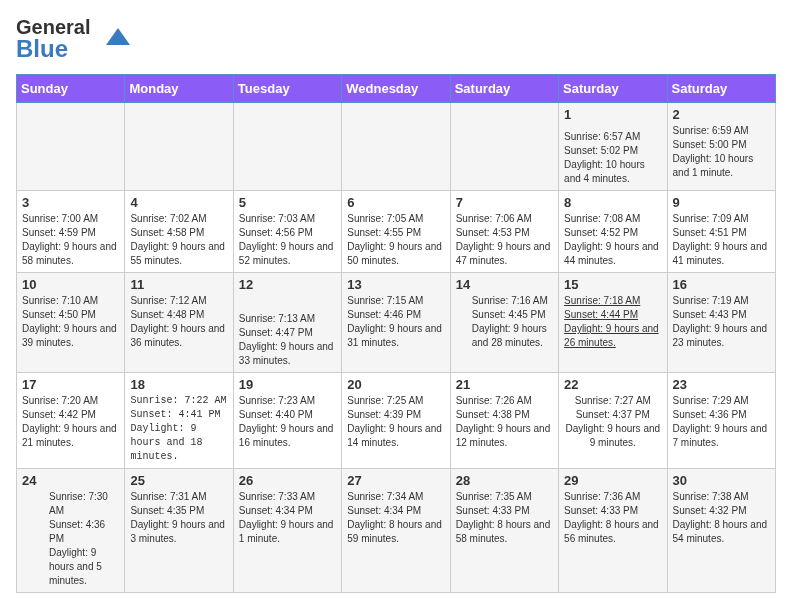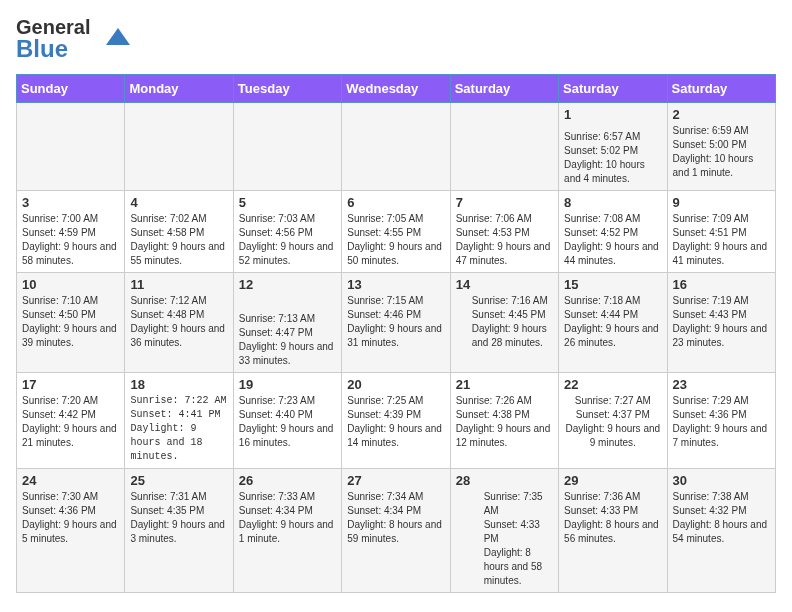--- a/index.html
+++ b/index.html
@@ -200,21 +200,21 @@
 Daylight: 9 hours and 31 minutes.</div>
         </td>
         <td>
           <span class="day-num">14</span>
           <div class="day-detail" style="white-space: pre-line; margin-left: 16px;">Sunrise: 7:16 AM
 Sunset: 4:45 PM
 Daylight: 9 hours and 28 minutes.</div>
         </td>
         <td>
           <span class="day-num">15</span>
-          <div class="day-detail" style="white-space: pre-line;">Sunrise: 7:18 AM
+          <div class="day-detail" style="white-space: pre-line; text-decoration: underline;">Sunrise: 7:18 AM
 Sunset: 4:44 PM
 Daylight: 9 hours and 26 minutes.</div>
         </td>
         <td>
           <span class="day-num">16</span>
           <div class="day-detail" style="white-space: pre-line;">Sunrise: 7:19 AM
 Sunset: 4:43 PM
 Daylight: 9 hours and 23 minutes.</div>
         </td>
       </tr>
@@ -258,21 +258,21 @@
         <td>
           <span class="day-num">23</span>
           <div class="day-detail" style="white-space: pre-line;">Sunrise: 7:29 AM
 Sunset: 4:36 PM
 Daylight: 9 hours and 7 minutes.</div>
         </td>
       </tr>
       <tr>
         <td>
           <span class="day-num">24</span>
-          <div class="day-detail" style="white-space: pre-line;">Sunrise: 7:30 AM
+          <div class="day-detail" style="white-space: pre-line; margin-left: 27px;">Sunrise: 7:30 AM
 Sunset: 4:36 PM
 Daylight: 9 hours and 5 minutes.</div>
         </td>
         <td>
           <span class="day-num">25</span>
           <div class="day-detail" style="white-space: pre-line;">Sunrise: 7:31 AM
 Sunset: 4:35 PM
 Daylight: 9 hours and 3 minutes.</div>
         </td>
         <td>
@@ -282,21 +282,21 @@
 Daylight: 9 hours and 1 minute.</div>
         </td>
         <td>
           <span class="day-num">27</span>
           <div class="day-detail" style="white-space: pre-line;">Sunrise: 7:34 AM
 Sunset: 4:34 PM
 Daylight: 8 hours and 59 minutes.</div>
         </td>
         <td>
           <span class="day-num">28</span>
-          <div class="day-detail" style="white-space: pre-line; margin-left: 28px;">Sunrise: 7:35 AM
+          <div class="day-detail" style="white-space: pre-line;">Sunrise: 7:35 AM
 Sunset: 4:33 PM
 Daylight: 8 hours and 58 minutes.</div>
         </td>
         <td>
           <span class="day-num">29</span>
           <div class="day-detail" style="white-space: pre-line;">Sunrise: 7:36 AM
 Sunset: 4:33 PM
 Daylight: 8 hours and 56 minutes.</div>
         </td>
         <td>

